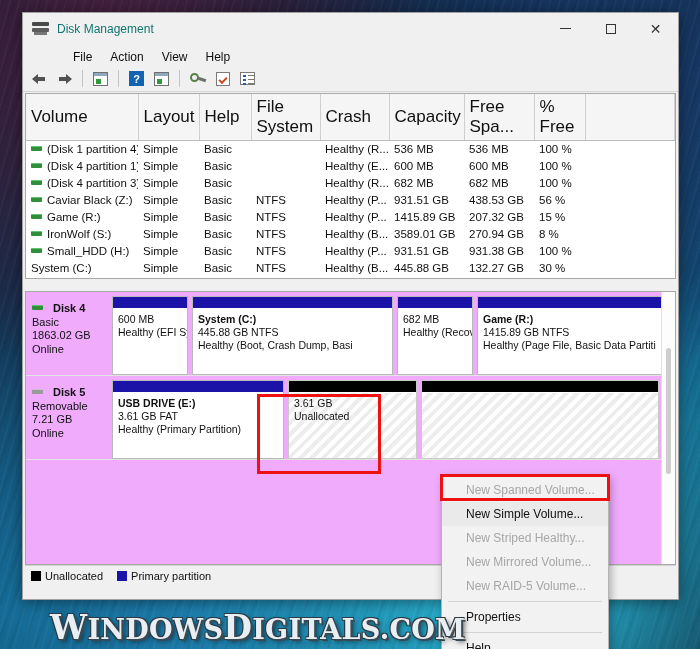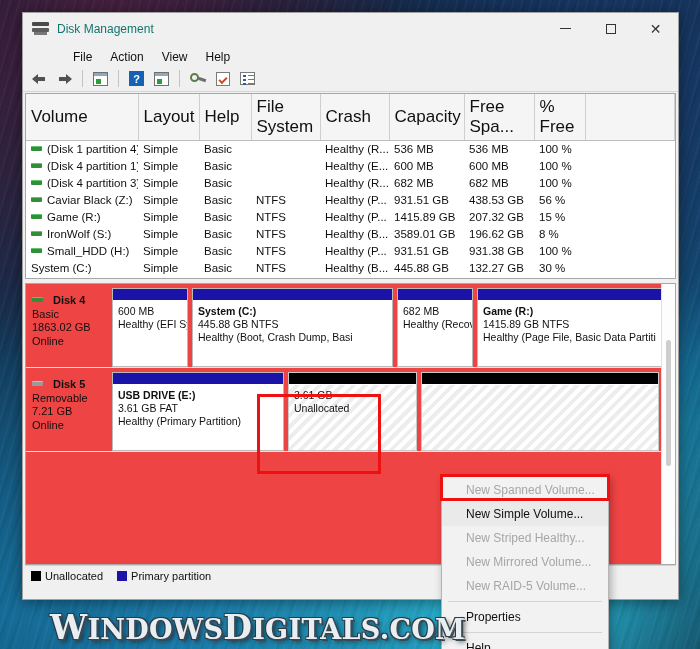--- a/index.html
+++ b/index.html
@@ -116,21 +116,21 @@
   }
   .vicon{
     display:inline-block;width:11px;height:5px;background:#2f8f3b;border-radius:1px;
     margin-right:5px;vertical-align:middle;position:relative;top:-1px;
     border-top:1px solid #5fc46d;
   }
   .vicon.gray{background:#9a9a9a;border-top-color:#c4c4c4;}
 
   
   .graphpane{
-    background:#ef4444;border:1px solid #a8a8a8;margin:4px 2px 0 2px;
+    background:#f0abfc;border:1px solid #a8a8a8;margin:12px 2px 0 2px;
     flex:1 1 auto;position:relative;overflow:hidden;
   }
   .diskrow{display:flex;height:84px;border-bottom:1px solid #e3e3e3;padding:4px 0 0 0;}
   .diskinfo{
     width:86px;flex:0 0 86px;font-size:11px;color:#101010;padding:6px 0 0 6px;line-height:13.5px;
   }
   .diskinfo .dname{font-weight:bold;display:flex;align-items:center;gap:5px;}
   .parts{flex:1 1 auto;display:flex;gap:4px;padding-right:3px;}
   .part{
     display:flex;flex-direction:column;border:1px solid #b9b9b9;background:#fff;position:relative;
@@ -350,21 +350,21 @@
             <td>15 %</td>
             <td></td>
           </tr>
           <tr>
             <td><span class="vicon"></span>IronWolf (S:)</td>
             <td>Simple</td>
             <td>Basic</td>
             <td>NTFS</td>
             <td>Healthy (B...</td>
             <td>3589.01 GB</td>
-            <td>196.62 GB</td>
+            <td>270.94 GB</td>
             <td>8 %</td>
             <td></td>
           </tr>
           <tr>
             <td><span class="vicon"></span>Small_HDD (H:)</td>
             <td>Simple</td>
             <td>Basic</td>
             <td>NTFS</td>
             <td>Healthy (P...</td>
             <td>931.51 GB</td>

